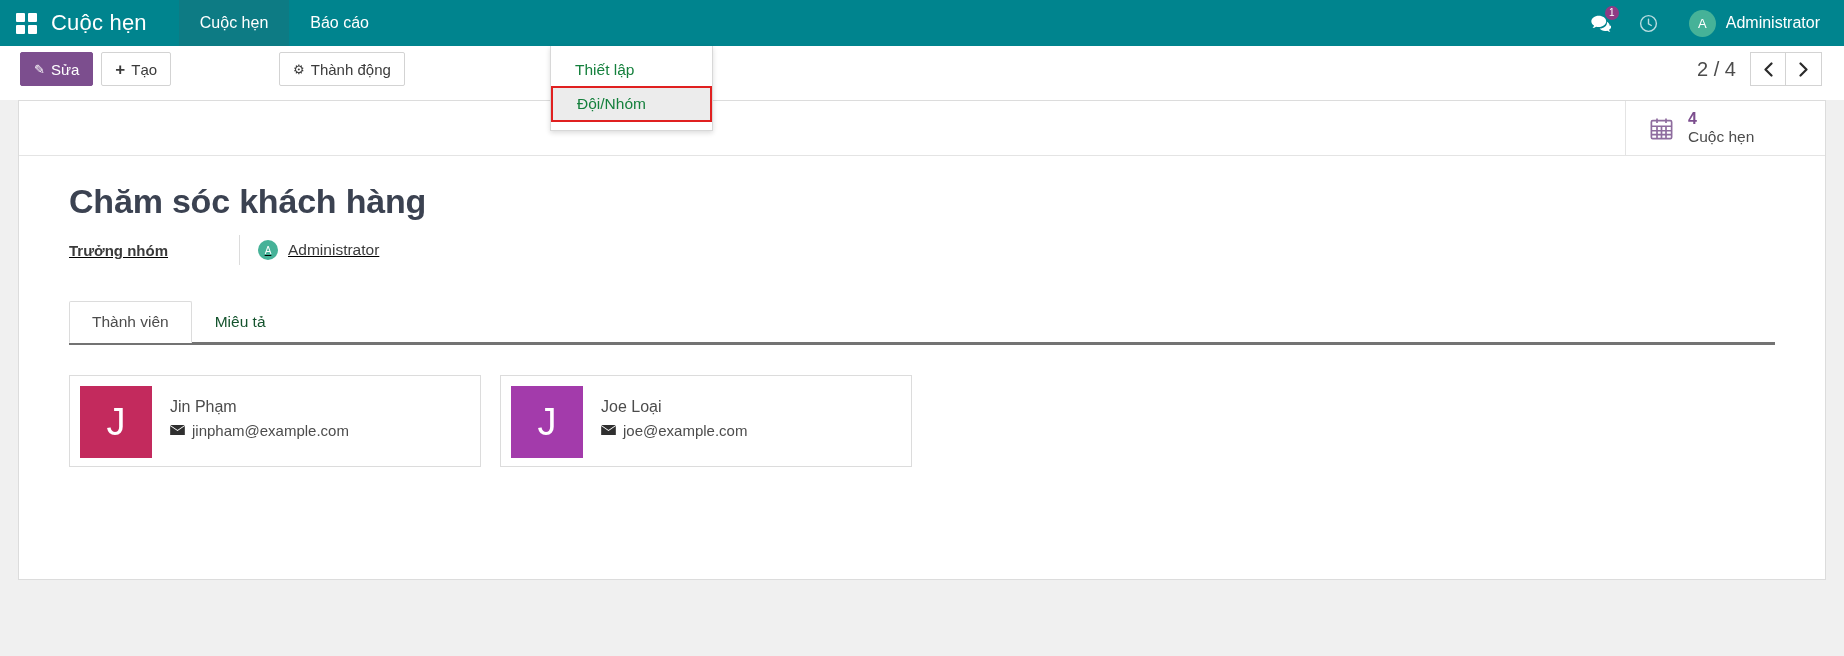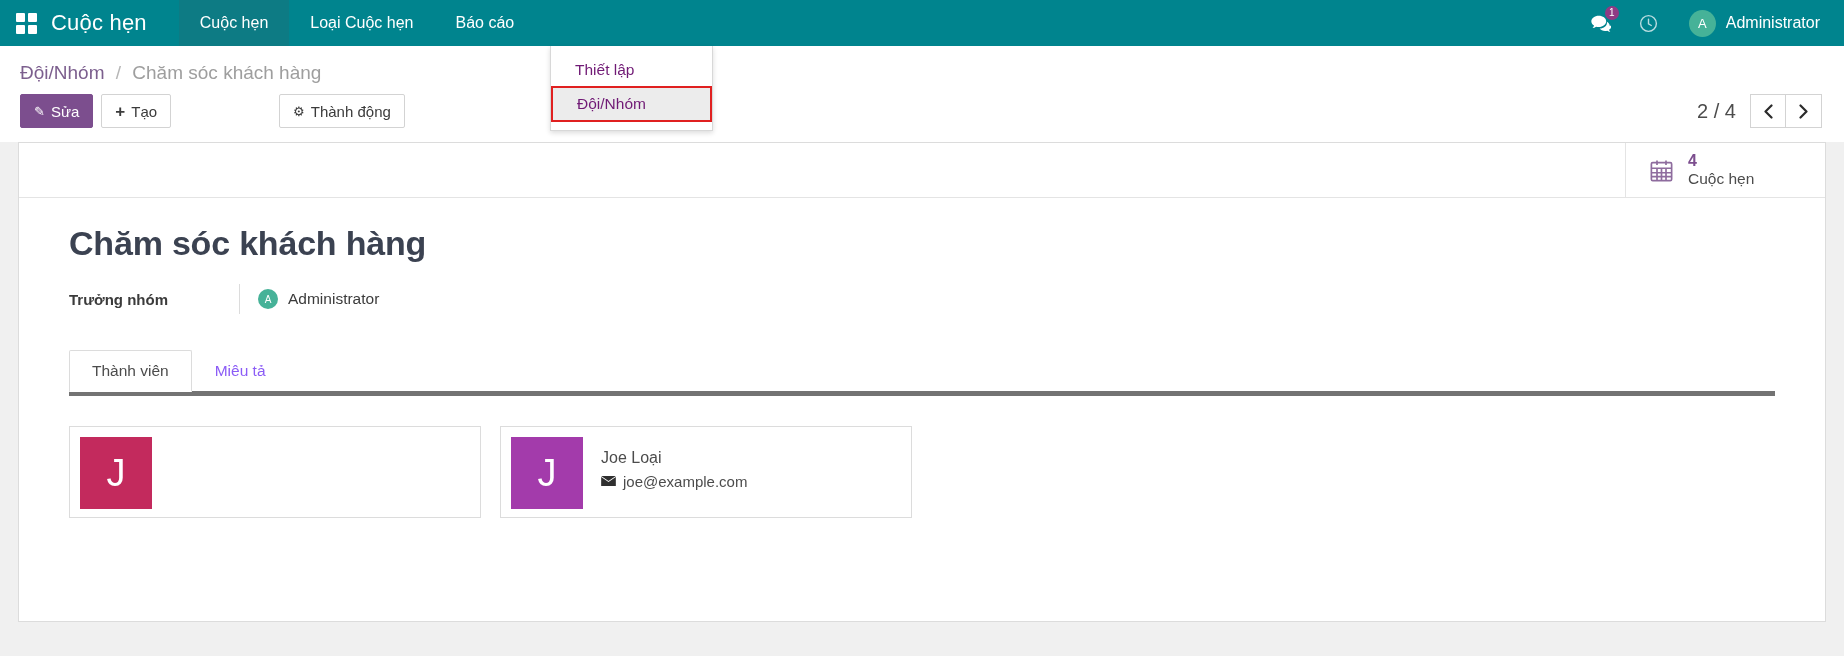--- a/index.html
+++ b/index.html
@@ -99,21 +99,21 @@
     width: 163px;
     background: #ffffff;
     border: 1px solid #d8d8d8;
     border-top: none;
     box-shadow: 0 2px 5px rgba(0,0,0,.14);
     padding: 8px 0;
     z-index: 60;
   }
   .dd-item {
     font-size: 15.5px;
-    color: #701a75;
+    color: #15803d;
     padding: 7px 0 7px 24px;
     cursor: pointer;
     white-space: nowrap;
   }
   .dd-item.highlight {
     background: #ececec;
     border: 2px solid #e02020;
   }
 
   
@@ -214,21 +214,22 @@
   .record-title {
     font-size: 34px;
     color: #3b4251;
     font-weight: bold;
     letter-spacing: -.2px;
   }
 
   .field-row {
     display: flex;
     align-items: center;
-    margin-top: 21px;
+    margin-top: 14px;
+    text-decoration: underline;
   }
   .field-label {
     font-size: 15px;
     color: #3b3b3b;
     font-weight: bold;
     width: 170px;
   }
   .field-value {
     display: flex;
     align-items: center;
@@ -242,26 +243,26 @@
     width: 20px; height: 20px; border-radius: 50%;
     background: #46b298; color: #fff;
     font-size: 10px;
     display: flex; align-items: center; justify-content: center;
   }
 
   
   .tabs {
     display: flex;
     margin-top: 36px;
-    border-bottom: 5px solid #737373;
+    border-bottom: 3px solid #737373;
   }
   .tab {
     font-size: 15.5px;
     padding: 11px 22px;
-    color: #8b5cf6;
+    color: #14532d;
     cursor: pointer;
     border: 1px solid transparent;
     margin-bottom: -1px;
     white-space: nowrap;
   }
   .tab.active {
     color: #4c4c4c;
     background: #ffffff;
     border-color: #dcdcdc #dcdcdc #ffffff #dcdcdc;
     border-radius: 2px 2px 0 0;
@@ -306,21 +307,20 @@
     <div class="apps-btn">
       <span class="grid-icon">
         <i></i>
           <i></i>
           <i></i>
           <i></i>
       </span>
     </div>
     <div class="brand">Cuộc hẹn</div>
     <div class="nav-item active">Cuộc hẹn</div>
-    <div class="nav-item">Loại Cuộc hẹn</div>
     <div class="nav-item">Báo cáo</div>
   </div>
 
   <div class="nav-right">
     <div class="icon-btn">
       <svg width="21" height="21" viewBox="0 0 24 24" fill="#ffffff">
         <path d="M10 3C5.3 3 1.5 5.9 1.5 9.4c0 2 1.2 3.8 3.1 5-.2 1-.8 2-1.7 2.8 1.5-.2 2.9-.8 4-1.6.9.2 1.9.4 3.1.4 4.7 0 8.5-2.9 8.5-6.6S14.7 3 10 3z"></path>
         <path d="M22.5 14.6c0-2-1.3-3.7-3.2-4.6.1.3.1.7.1 1 0 3.6-3.7 6.5-8.3 6.8 1.1 1.7 3.4 2.8 6.1 2.8.9 0 1.8-.1 2.6-.4.9.7 2.1 1.2 3.4 1.4-.8-.7-1.3-1.5-1.5-2.4 1.6-1 2.8-2.6 2.8-4.6z"></path>
       </svg>
       <span class="badge">1</span>
@@ -337,25 +337,20 @@
     </div>
   </div>
 
   <div class="dropdown">
     <div class="dd-item">Thiết lập</div>
     <div class="dd-item highlight">Đội/Nhóm</div>
   </div>
 </div>
 
 <div class="control-panel">
-  <div class="breadcrumb">
-    <span class="bc-link">Đội/Nhóm</span>
-    <span class="bc-sep">/</span>
-    <span class="bc-current">Chăm sóc khách hàng</span>
-  </div>
 
   <div class="cp-row">
     <button class="btn btn-primary">
       <span class="pencil-ic">✎</span>
       <span>Sửa</span>
     </button>
     <button class="btn" style="margin-left:8px;">
       <span class="plus-ic">+</span>
       <span>Tạo</span>
     </button>
@@ -410,20 +405,29 @@
       </div>
 
       <div class="tabs">
         <div class="tab active">Thành viên</div>
         <div class="tab">Miêu tả</div>
       </div>
 
       <div class="cards">
         <div class="card">
           <div class="card-avatar" style="background:#c32a5d">J</div>
+          <div class="card-info">
+            <div class="card-name">Jin Phạm</div>
+            <div class="card-mail">
+              <svg class="mail-ic" width="15" height="11" viewBox="0 0 16 12" fill="#2f2f2f">
+                <path d="M0 1.2V11h16V1.2L8 6.6 0 1.2zM0 0l8 5.4L16 0H0z"></path>
+              </svg>
+              <span>jinpham@example.com</span>
+            </div>
+          </div>
         </div>
 
         <div class="card">
           <div class="card-avatar" style="background:#a33bab">J</div>
           <div class="card-info">
             <div class="card-name">Joe Loại</div>
             <div class="card-mail">
               <svg class="mail-ic" width="15" height="11" viewBox="0 0 16 12" fill="#2f2f2f">
                 <path d="M0 1.2V11h16V1.2L8 6.6 0 1.2zM0 0l8 5.4L16 0H0z"></path>
               </svg>

